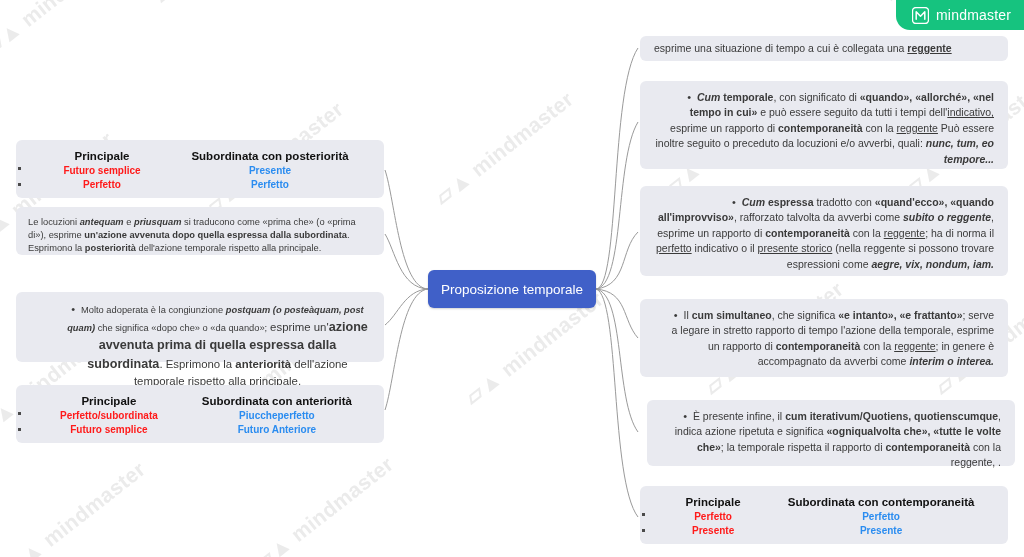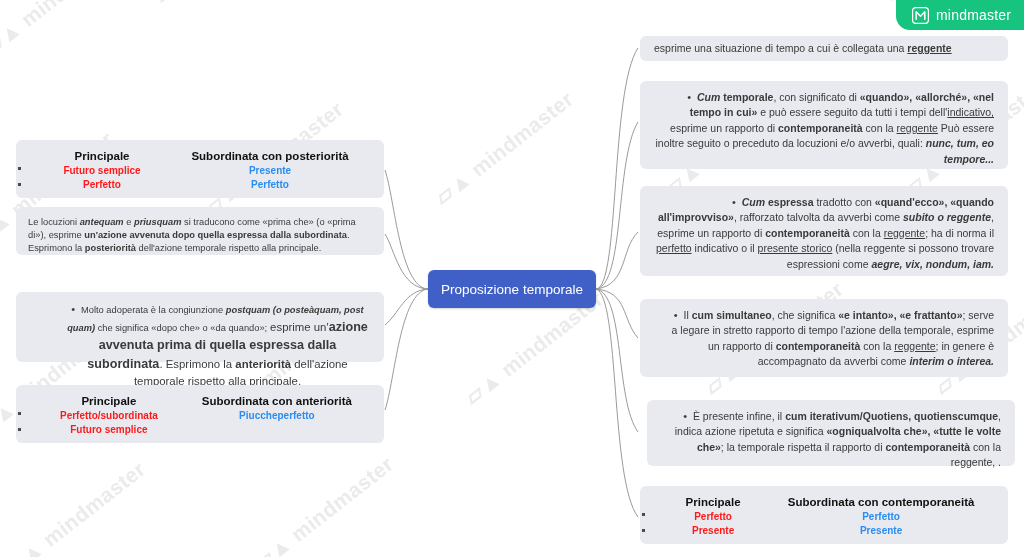--- a/index.html
+++ b/index.html
@@ -249,20 +249,21 @@
     </div>
     <div class="tense-cols">
       <div class="tense-col main">
         <div class="hdr">Principale</div>
         <div class="val">Perfetto/subordinata</div>
         <div class="val">Futuro semplice</div>
       </div>
       <div class="tense-col sub">
         <div class="hdr">Subordinata con anteriorità</div>
         <div class="val">Piuccheperfetto</div>
+        <div class="val">Futuro Anteriore</div>
       </div>
     </div>
   </div>
 
   <div class="topic rich" style="left:640px; top:36px; width:368px; height:25px; padding:5px 14px;">
     <div title="esprime una situazione di tempo a cui è collegata una reggente">
       esprime una situazione di tempo a cui è collegata una <b><u>reggente</u></b>
     </div>
   </div>
 

